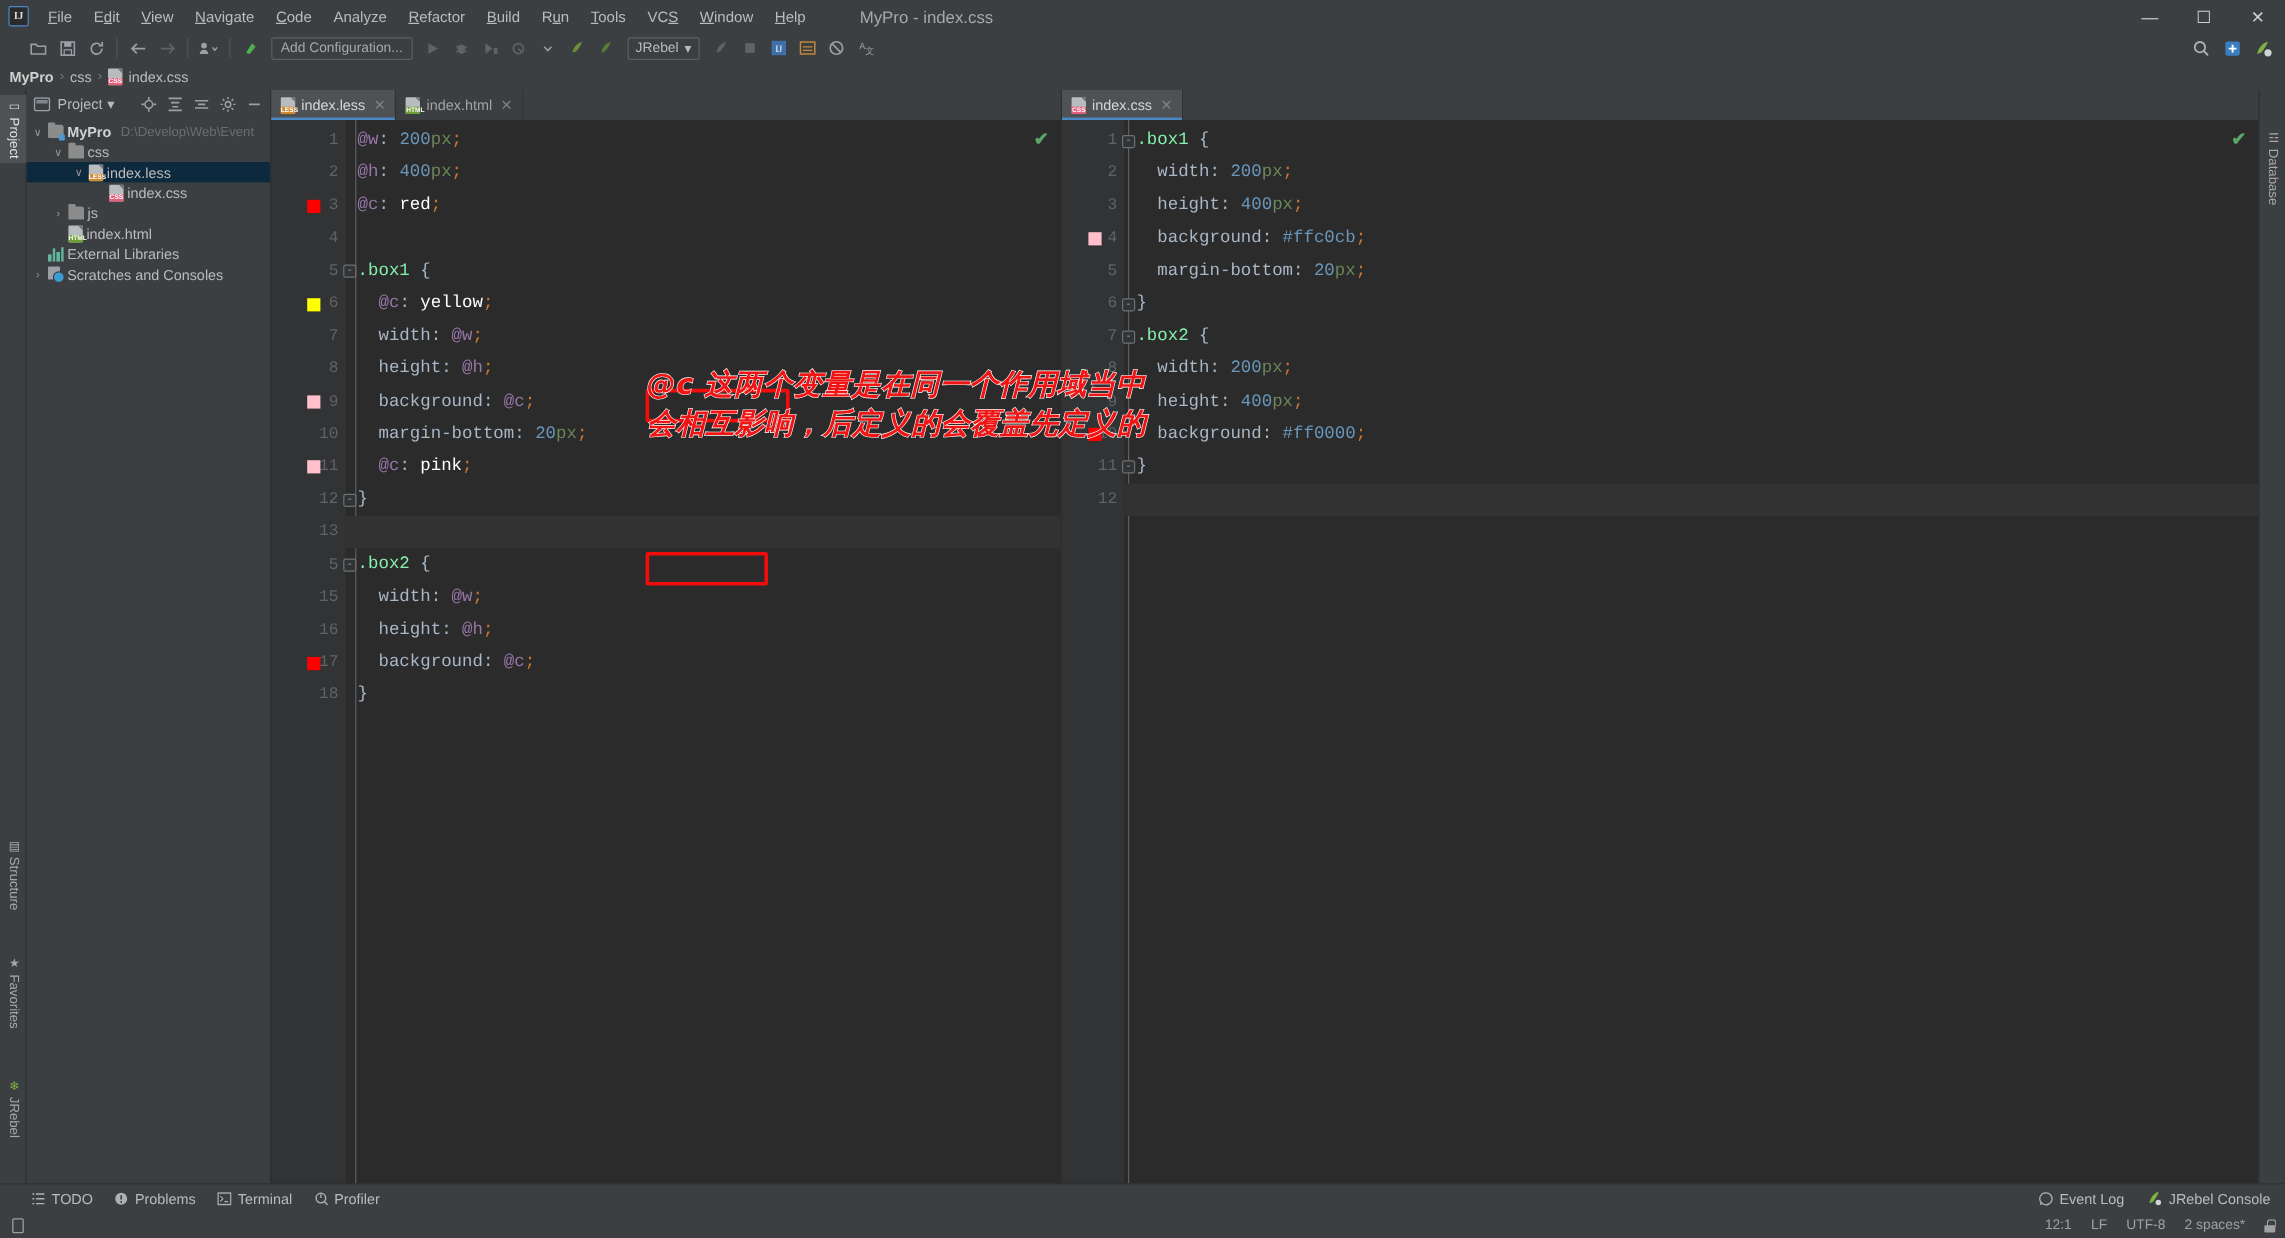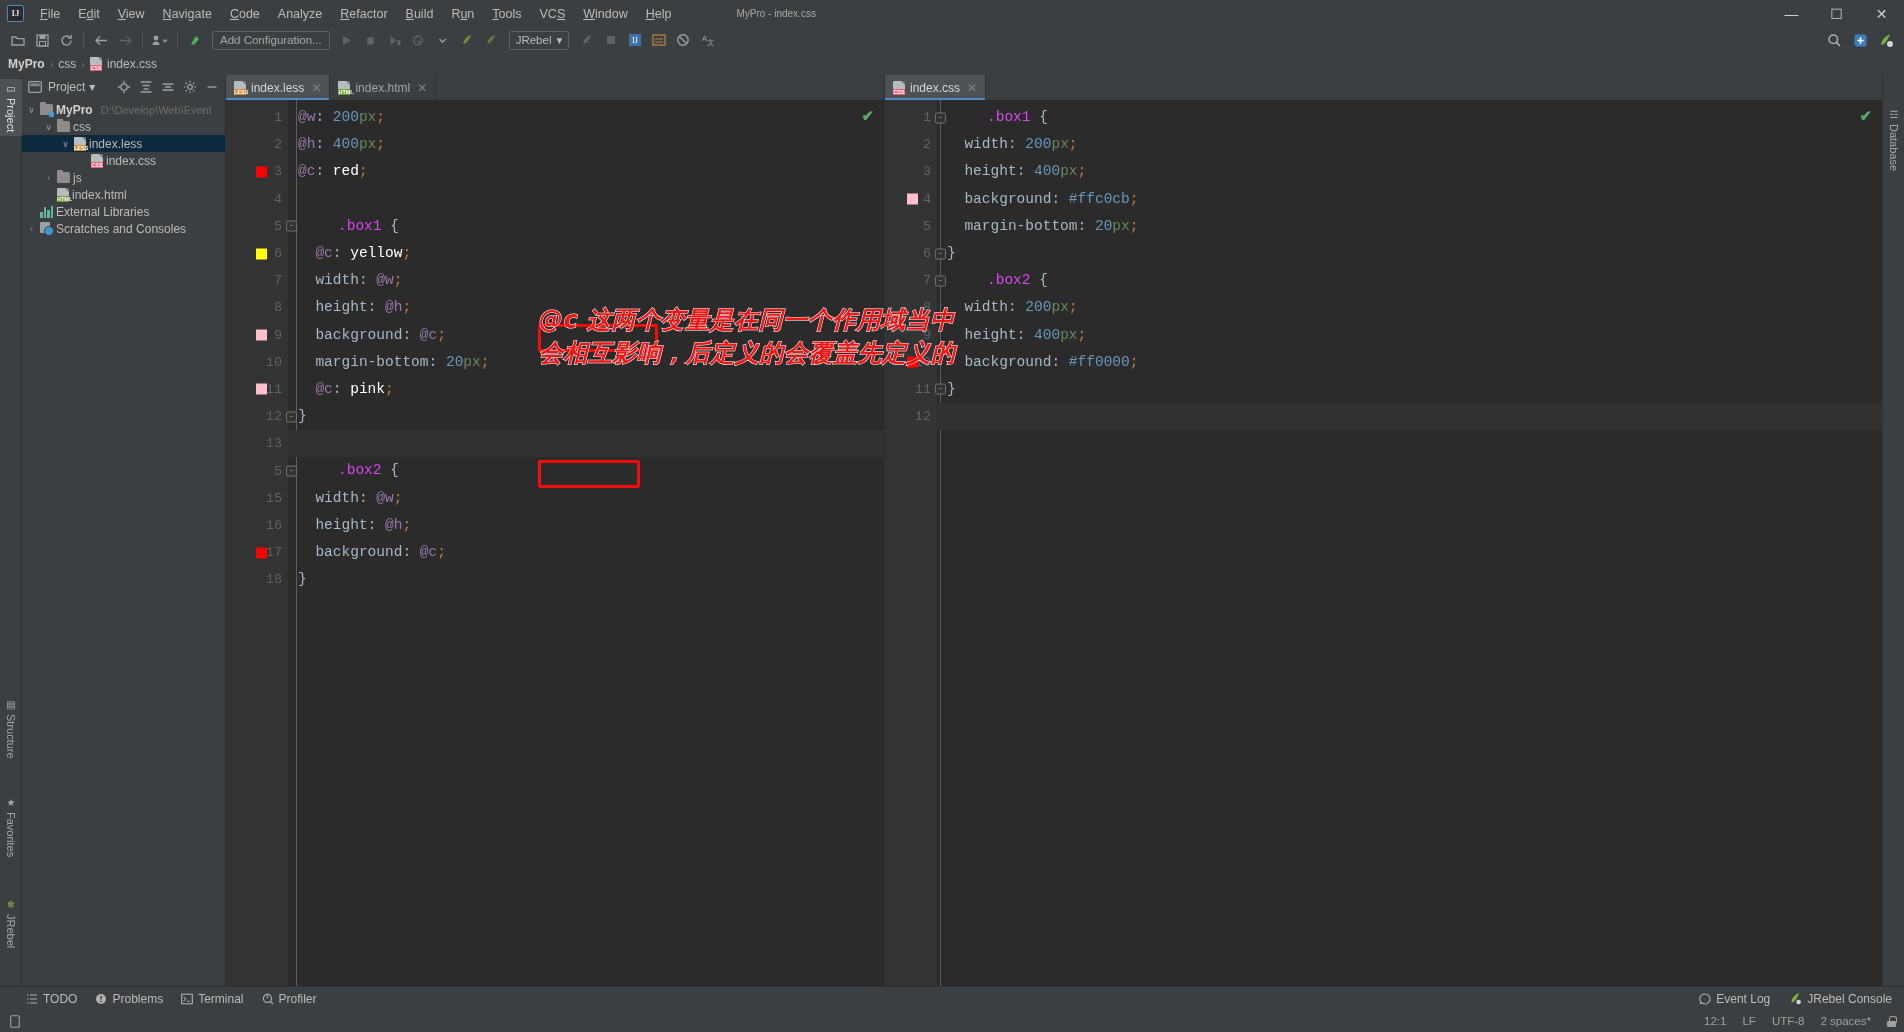--- a/index.html
+++ b/index.html
@@ -19,29 +19,29 @@
   }
   .ij-logo {
     width: 17px; height: 17px; margin: 0 7px 0 7px; flex: none;
     border: 1.5px solid #4a88c7; border-radius: 2px; background:#2b2b2b;
     color:#d7dbe0; font-size:9px; font-weight:bold; line-height:14px; text-align:center;
     font-family: "Liberation Serif", serif;
   }
   .menu-item { padding: 4px 9px; cursor: default; white-space: nowrap; }
   .menu-item u { text-decoration: underline; }
   .win-title {
-    margin-left: 56px; color: #a8a8a8; font-size: 10px;
+    margin-left: 36px; color: #a8a8a8; font-size: 14px;
   }
   .win-buttons { position:absolute; right:0; top:0; height:27px; display:flex; align-items:center; }
   .win-btn { width:45px; height:27px; display:flex; align-items:center; justify-content:center; color:#cfcfcf; font-size:14px; }
 
   
   .toolbar {
     height: 26px; background: #3c3f41; display: flex; align-items: center;
-    padding: 0 6px; flex:none; position: relative;
+    padding: 0 20px; flex:none; position: relative;
   }
   .tb-icon {
     width: 24px; height: 22px; display: flex; align-items: center; justify-content: center;
     color: #9aa0a6; font-size: 13px; flex:none;
   }
   .tb-sep { width:1px; height:16px; background:#555; margin:0 5px; flex:none; }
   .run-config {
     height:19px; min-width:104px; border:1px solid #5e6060; background:#3c3f41;
     color:#a6a6a6; font-size:11.5px; display:flex; align-items:center; padding:0 7px;
     margin:0 5px; border-radius:2px;
@@ -159,21 +159,21 @@
     flex:1; padding-top:4px; font-family:"Liberation Mono", monospace; font-size:14.5px;
     position:relative; white-space:pre; overflow:hidden;
   }
   .cl { height:27.2px; line-height:27.2px; padding-left:10px; }
   .cl.caret { background:#323232; }
   .k-varat { color:#9876aa; }
   .k-prop  { color:#a9b7c6; }
   .k-num   { color:#6897bb; }
   .k-unit  { color:#6a8759; }
   .k-val   { color:#ffffff; }
-  .k-sel   { color:#d946ef;padding-left:40px; }
+  .k-sel   { color:#86efac; }
   .k-punc  { color:#a9b7c6; }
   .k-semi  { color:#cc7832; }
   .k-brace { color:#a9b7c6; }
   .k-hex   { color:#6897bb; }
 
   .hlbox {
     position:absolute; border:3px solid #f20d0d; border-radius:2px; pointer-events:none;
   }
   .checkmark { position:absolute; font-size:15px; color:#59a869; font-weight:bold; }
 

